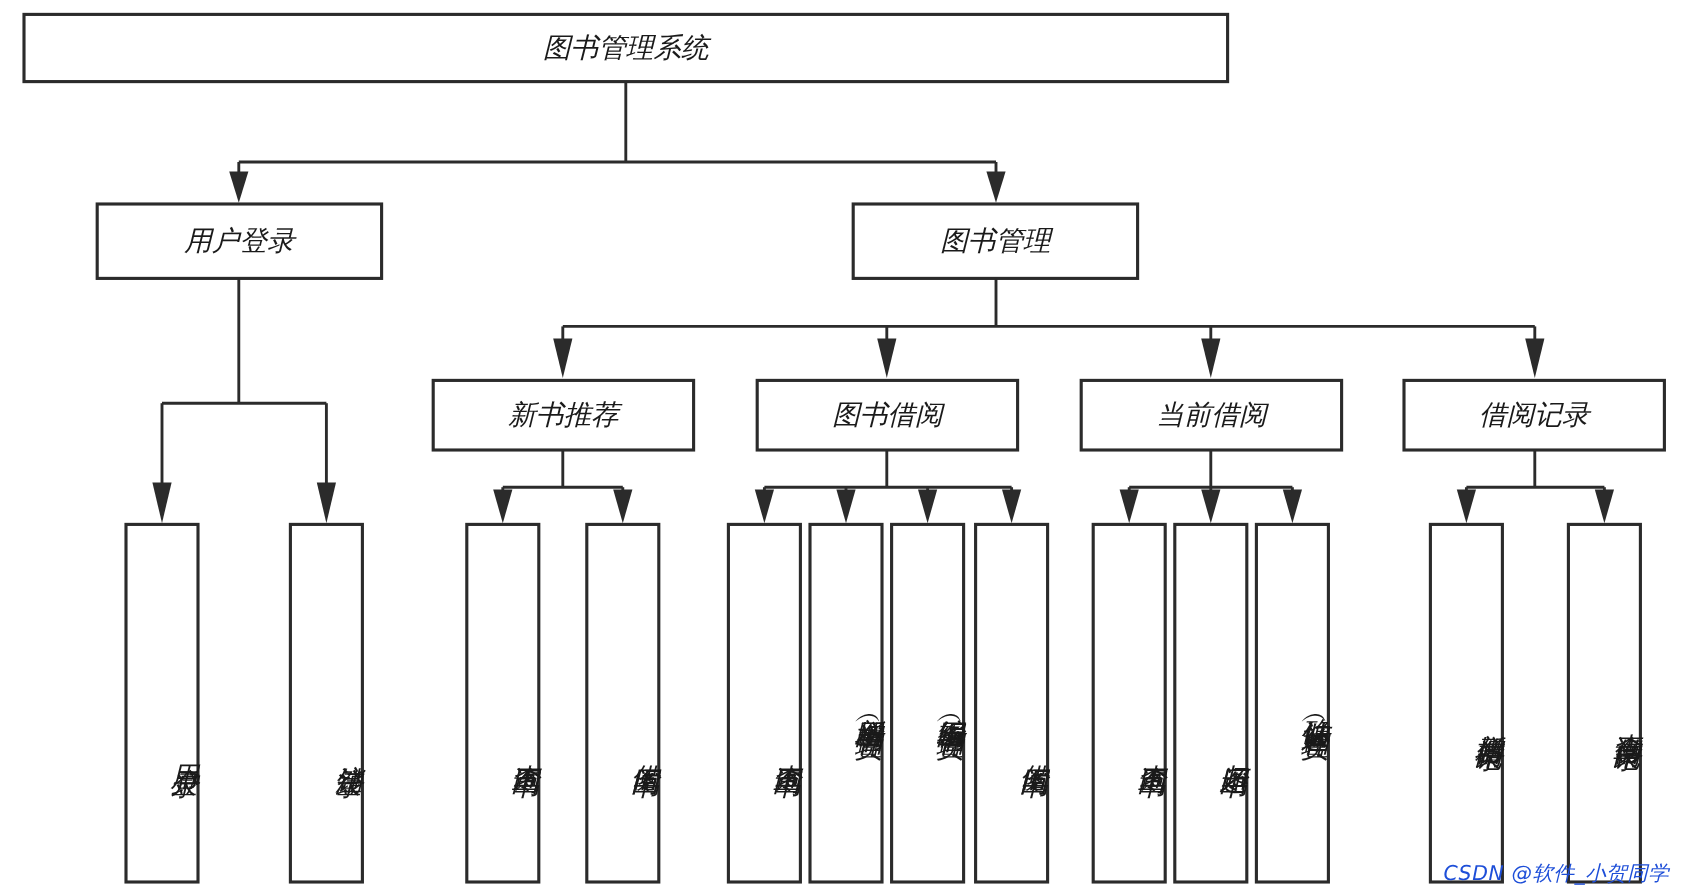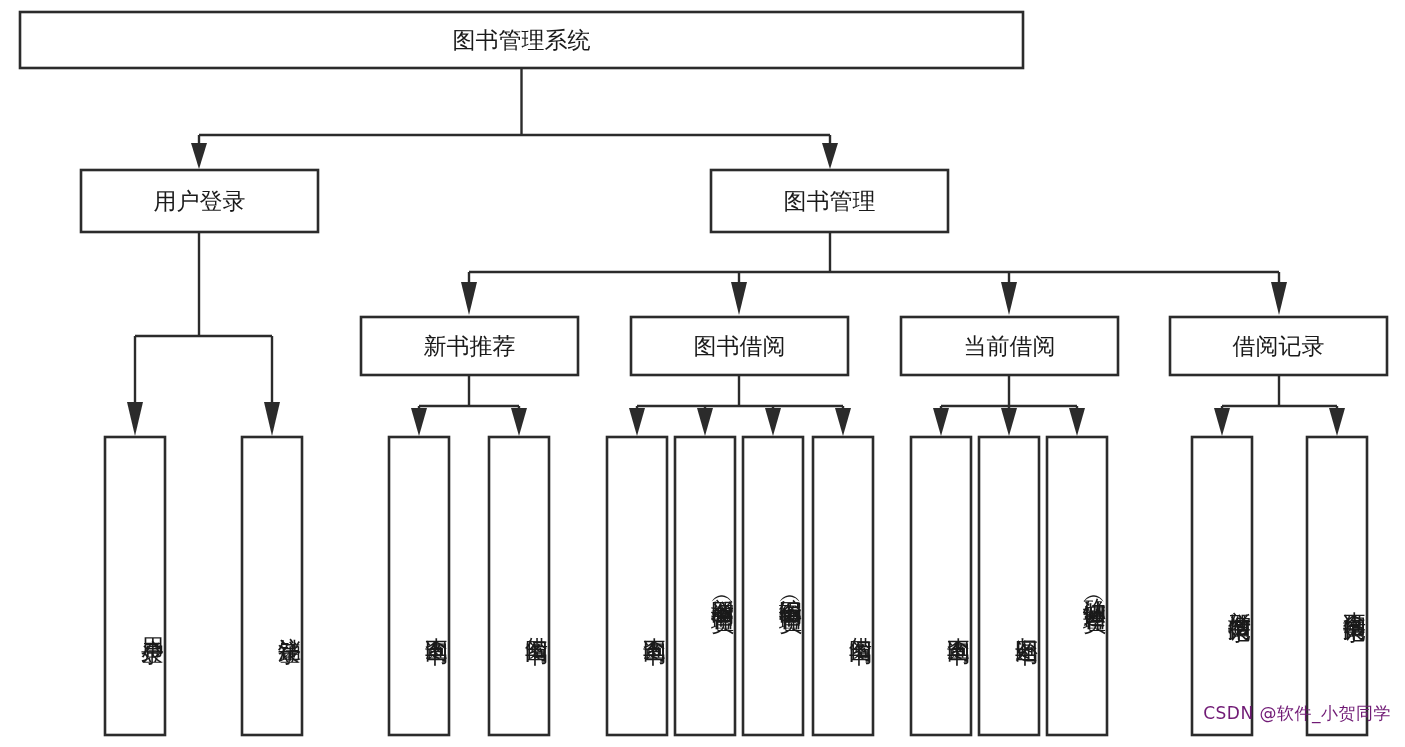--- a/index.html
+++ b/index.html
@@ -12,20 +12,21 @@
     width: 1405px;
     height: 747px;
     font-family: "DejaVu Sans", "Liberation Sans", sans-serif;
     overflow: hidden;
   }
   #diagram-root {
     position: relative;
     width: 1405px;
     height: 747px;
     background: #ffffff;
+    font-style: italic;
   }
   svg#tree-svg {
     position: absolute;
     left: 0;
     top: 0;
     width: 1405px;
     height: 747px;
     display: block;
   }
   .node-rect {
@@ -61,24 +62,24 @@
     color: #1a1a1a;
     letter-spacing: 2px;
     text-align: center;
     white-space: nowrap;
     pointer-events: none;
     user-select: none;
   }
   #watermark {
     position: absolute;
     right: 14px;
-    bottom: 22px;
+    bottom: 8px;
     font-family: "DejaVu Sans", "Liberation Sans", sans-serif;
     font-size: 17px;
-    color: #701a75;
+    color: #1d4ed8;
     letter-spacing: 0.5px;
     white-space: nowrap;
     user-select: none;
   }
 </style>
 </head>
 <body>
 
 <div id="diagram-root">
 

